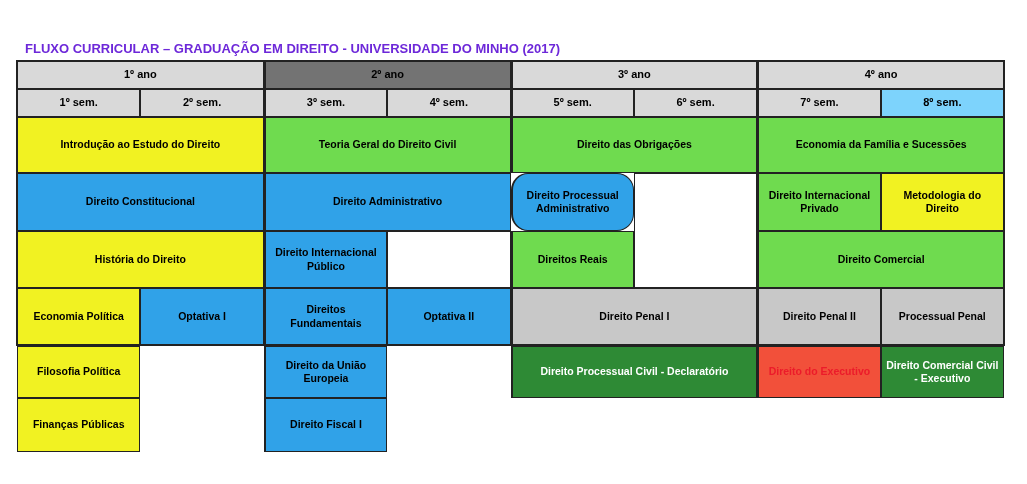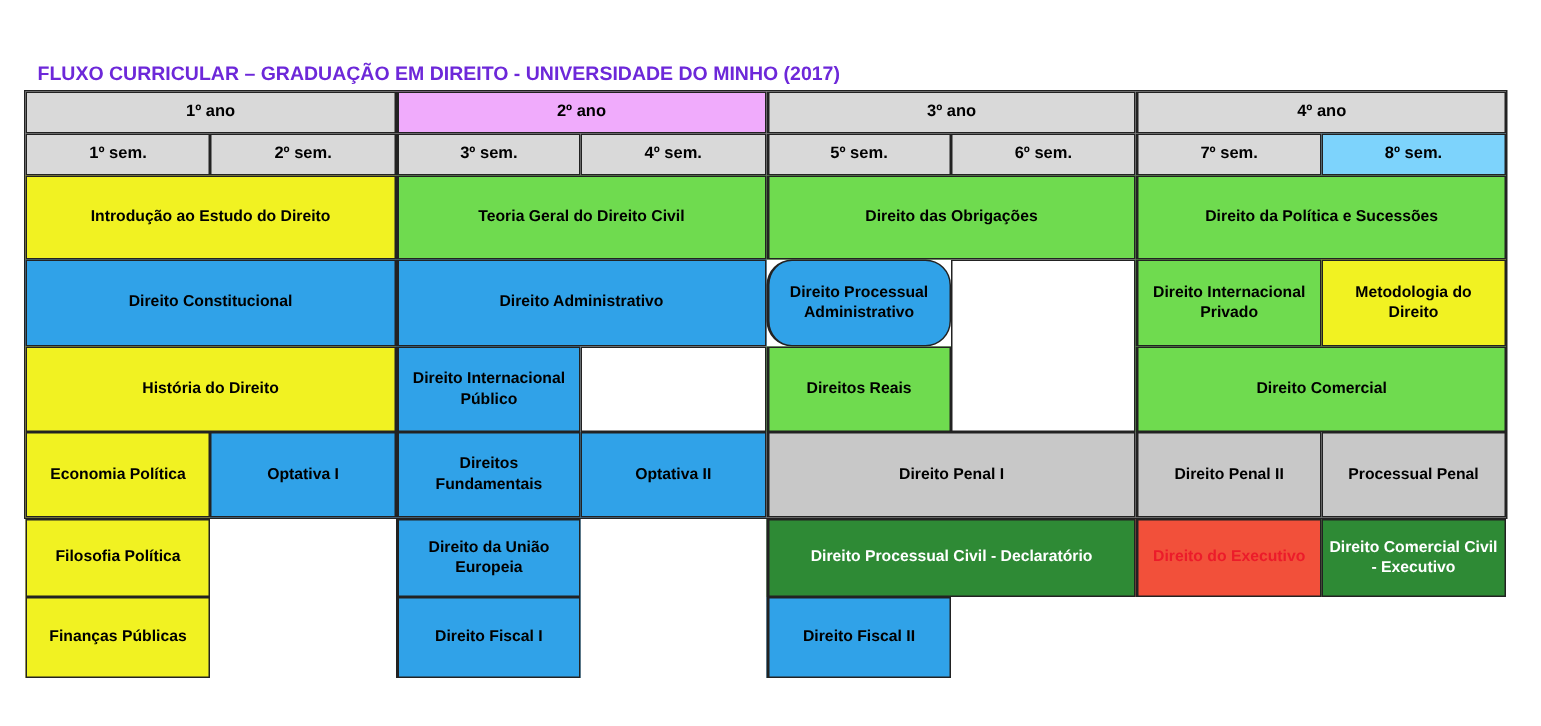--- a/index.html
+++ b/index.html
@@ -65,35 +65,35 @@
   }
 </style>
 </head>
 <body>
 
 <div id="page">
   <div class="title">FLUXO CURRICULAR – GRADUAÇÃO EM DIREITO - UNIVERSIDADE DO MINHO (2017)</div>
   <div class="table-wrap">
     <div class="grid" id="grid-top">
         <div class="cell head" style="grid-area: 1 / 1 / span 1 / span 2; background: rgb(217, 217, 217);">1º ano</div>
-        <div class="cell head ys" style="grid-area: 1 / 3 / span 1 / span 2; background: #f0abfc;">2º ano</div>
+        <div class="cell head ys" style="grid-area: 1 / 3 / span 1 / span 2; background: #737373;">2º ano</div>
         <div class="cell head ys" style="grid-area: 1 / 5 / span 1 / span 2; background: rgb(217, 217, 217);">3º ano</div>
         <div class="cell head ys" style="grid-area: 1 / 7 / span 1 / span 2; background: rgb(217, 217, 217);">4º ano</div>
         <div class="cell head" style="grid-area: 2 / 1 / span 1 / span 1; background: rgb(217, 217, 217);">1º sem.</div>
         <div class="cell head" style="grid-area: 2 / 2 / span 1 / span 1; background: rgb(217, 217, 217);">2º sem.</div>
         <div class="cell head ys" style="grid-area: 2 / 3 / span 1 / span 1; background: rgb(217, 217, 217);">3º sem.</div>
         <div class="cell head" style="grid-area: 2 / 4 / span 1 / span 1; background: rgb(217, 217, 217);">4º sem.</div>
         <div class="cell head ys" style="grid-area: 2 / 5 / span 1 / span 1; background: rgb(217, 217, 217);">5º sem.</div>
         <div class="cell head" style="grid-area: 2 / 6 / span 1 / span 1; background: rgb(217, 217, 217);">6º sem.</div>
         <div class="cell head ys" style="grid-area: 2 / 7 / span 1 / span 1; background: rgb(217, 217, 217);">7º sem.</div>
         <div class="cell head" style="grid-area: 2 / 8 / span 1 / span 1; background: #7dd3fc;">8º sem.</div>
         <div class="cell" style="grid-area: 3 / 1 / span 1 / span 2; background: rgb(241, 242, 34);">Introdução ao Estudo do Direito</div>
         <div class="cell ys" style="grid-area: 3 / 3 / span 1 / span 2; background: rgb(111, 219, 79);">Teoria Geral do Direito Civil</div>
         <div class="cell ys" style="grid-area: 3 / 5 / span 1 / span 2; background: rgb(111, 219, 79);">Direito das Obrigações</div>
-        <div class="cell ys" style="grid-area: 3 / 7 / span 1 / span 2; background: rgb(111, 219, 79);">Direito da Política e Sucessões</div>
+        <div class="cell ys" style="grid-area: 3 / 7 / span 1 / span 2; background: rgb(111, 219, 79);">Economia da Família e Sucessões</div>
         <div class="cell" style="grid-area: 4 / 1 / span 1 / span 2; background: rgb(48, 162, 232);">Direito Constitucional</div>
         <div class="cell ys" style="grid-area: 4 / 3 / span 1 / span 2; background: rgb(48, 162, 232);">Direito Administrativo</div>
         <div class="cell ys" style="grid-area: 4 / 5 / span 1 / span 1; background: rgb(48, 162, 232); border-radius: 17px;">Direito Processual Administrativo</div>
         <div class="cell" style="grid-area: 4 / 6 / span 2 / span 1; background: rgb(255, 255, 255);"></div>
         <div class="cell ys" style="grid-area: 4 / 7 / span 1 / span 1; background: rgb(111, 219, 79);">Direito Internacional Privado</div>
         <div class="cell" style="grid-area: 4 / 8 / span 1 / span 1; background: rgb(241, 242, 34);">Metodologia do Direito</div>
         <div class="cell" style="grid-area: 5 / 1 / span 1 / span 2; background: rgb(241, 242, 34);">História do Direito</div>
         <div class="cell ys" style="grid-area: 5 / 3 / span 1 / span 1; background: rgb(48, 162, 232);">Direito Internacional Público</div>
         <div class="cell" style="grid-area: 5 / 4 / span 1 / span 1; background: rgb(255, 255, 255);"></div>
         <div class="cell ys" style="grid-area: 5 / 5 / span 1 / span 1; background: rgb(111, 219, 79);">Direitos Reais</div>
@@ -107,16 +107,15 @@
         <div class="cell" style="grid-area: 6 / 8 / span 1 / span 1; background: rgb(200, 200, 200);">Processual Penal</div>
       </div>
     <div class="grid" id="grid-bottom">
         <div class="cell" style="grid-area: 1 / 1 / span 1 / span 1; background: rgb(241, 242, 34);">Filosofia Política</div>
         <div class="cell ys" style="grid-area: 1 / 3 / span 1 / span 1; background: rgb(48, 162, 232);">Direito da União Europeia</div>
         <div class="cell ys" style="grid-area: 1 / 5 / span 1 / span 2; background: rgb(46, 138, 53); color: rgb(255, 255, 255);">Direito Processual Civil - Declaratório</div>
         <div class="cell ys" style="grid-area: 1 / 7 / span 1 / span 1; background: rgb(242, 80, 58); color: rgb(236, 27, 42);">Direito do Executivo</div>
         <div class="cell" style="grid-area: 1 / 8 / span 1 / span 1; background: rgb(46, 138, 53); color: rgb(255, 255, 255);">Direito Comercial Civil - Executivo</div>
         <div class="cell" style="grid-area: 2 / 1 / span 1 / span 1; background: rgb(241, 242, 34);">Finanças Públicas</div>
         <div class="cell ys" style="grid-area: 2 / 3 / span 1 / span 1; background: rgb(48, 162, 232);">Direito Fiscal I</div>
-        <div class="cell ys" style="grid-area: 2 / 5 / span 1 / span 1; background: rgb(48, 162, 232);">Direito Fiscal II</div>
       </div>
   </div>
 </div>
 
 </body></html>

